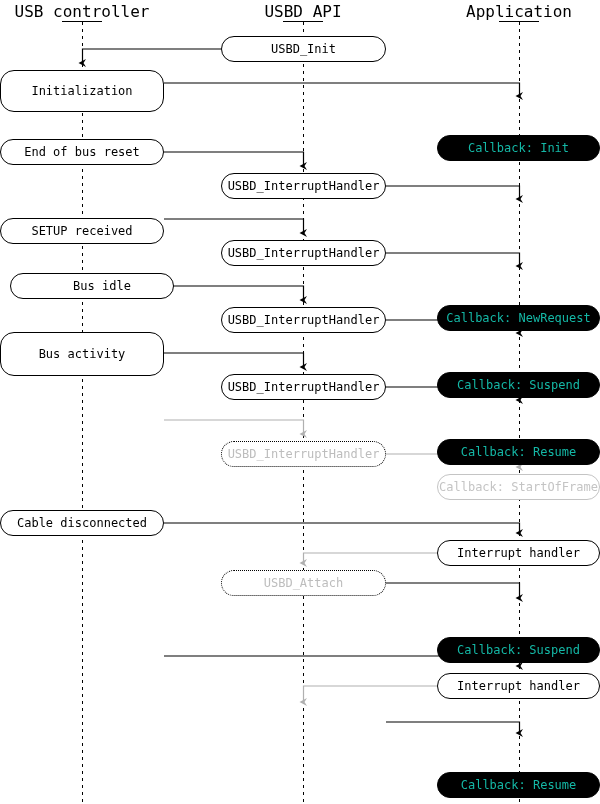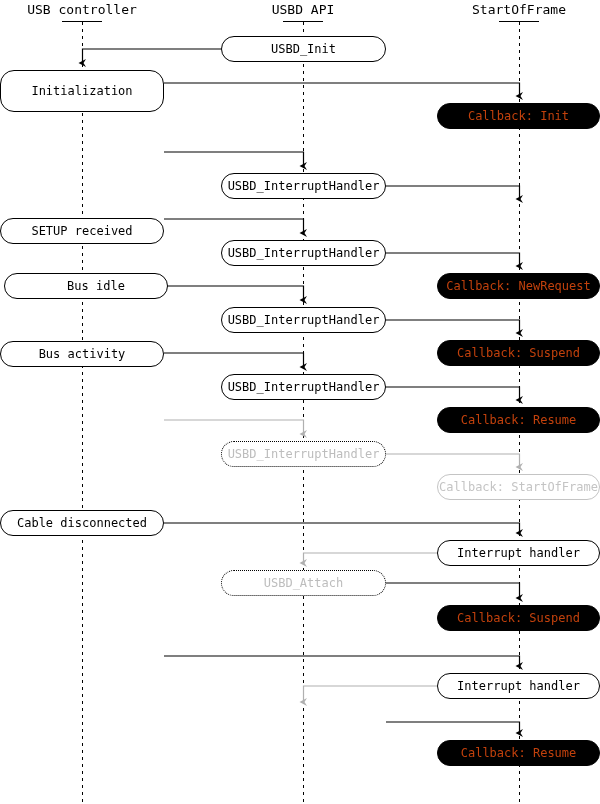--- a/index.html
+++ b/index.html
@@ -19,21 +19,21 @@
   }
   #svg-layer {
     position: absolute;
     left: 0;
     top: 0;
     width: 600px;
     height: 804px;
   }
   .col-header {
     position: absolute;
-    font-size: 13px;
+    font-size: 16px;
     color: #000000;
     text-align: center;
     white-space: nowrap;
     transform: translateX(-50%);
     letter-spacing: 0px;
   }
   .node {
     position: absolute;
     box-sizing: border-box;
     display: flex;
@@ -48,22 +48,23 @@
   .node.solid {
     border: 1px solid #000000;
     background: #ffffff;
     color: #000000;
     border-radius: 14px;
   }
   
   .node.filled {
     border: 1px solid #000000;
     background: #000000;
-    color: #c2410c;
+    color: #14b8a6;
     border-radius: 14px;
+    margin-top: 32px;
   }
   
   .node.dotted {
     border: 1px dotted #000000;
     background: #ffffff;
     color: #bdbdbd;
     border-radius: 14px;
   }
   
   .node.ghost {
@@ -139,33 +140,34 @@
       <path d="M386,454 L519.5,454 L519.5,467" marker-end="url(#arrow-gray)"></path>
 
       <path d="M437,553 L303.5,553 L303.5,563" marker-end="url(#arrow-gray)"></path>
 
       <path d="M437,686 L303.5,686 L303.5,702" marker-end="url(#arrow-gray)"></path>
     </g>
   </svg>
 
   <div class="col-header" style="left:82px; top:2px;">USB controller</div>
   <div class="col-header" style="left:303px; top:2px;">USBD API</div>
-  <div class="col-header" style="left:519px; top:2px;">StartOfFrame</div>
+  <div class="col-header" style="left:519px; top:2px;">Application</div>
 
   <div class="node solid" style="left:221px; top:36px;  width:165px; height:26px;">USBD_Init</div>
   <div class="node solid" style="left:0px;   top:70px;  width:164px; height:42px;">Initialization</div>
   <div class="node filled" style="left:437px; top:103px; width:163px; height:26px;">Callback: Init</div>
+  <div class="node solid" style="left:0px;   top:139px; width:164px; height:26px;">End of bus reset</div>
   <div class="node solid" style="left:221px; top:173px; width:165px; height:26px;">USBD_InterruptHandler</div>
   <div class="node solid" style="left:0px;   top:206px; width:164px; height:26px;margin-top:12px;">SETUP received</div>
   <div class="node solid" style="left:221px; top:240px; width:165px; height:26px;">USBD_InterruptHandler</div>
   <div class="node filled" style="left:437px; top:273px; width:163px; height:26px;">Callback: NewRequest</div>
-  <div class="node solid" style="left:4px;   top:273px; width:164px; height:26px;padding-left:20px;">Bus idle</div>
+  <div class="node solid" style="left:10px;   top:273px; width:164px; height:26px;padding-left:20px;">Bus idle</div>
   <div class="node solid" style="left:221px; top:307px; width:165px; height:26px;">USBD_InterruptHandler</div>
   <div class="node filled" style="left:437px; top:340px; width:163px; height:26px;">Callback: Suspend</div>
-  <div class="node solid" style="left:0px;   top:341px; width:164px; height:26px;">Bus activity</div>
+  <div class="node solid" style="left:0px;   top:332px; width:164px; height:44px;">Bus activity</div>
   <div class="node solid" style="left:221px; top:374px; width:165px; height:26px;">USBD_InterruptHandler</div>
   <div class="node filled" style="left:437px; top:407px; width:163px; height:26px;">Callback: Resume</div>
   <div class="node dotted" style="left:221px; top:441px; width:165px; height:26px;">USBD_InterruptHandler</div>
   <div class="node ghost" style="left:437px; top:474px; width:163px; height:26px;">Callback: StartOfFrame</div>
   <div class="node solid" style="left:0px;   top:510px; width:164px; height:26px;">Cable disconnected</div>
   <div class="node solid" style="left:437px; top:540px; width:163px; height:26px;">Interrupt handler</div>
   <div class="node dotted" style="left:221px; top:570px; width:165px; height:26px;">USBD_Attach</div>
   <div class="node filled" style="left:437px; top:605px; width:163px; height:26px;">Callback: Suspend</div>
   <div class="node solid" style="left:437px; top:673px; width:163px; height:26px;">Interrupt handler</div>
   <div class="node filled" style="left:437px; top:740px; width:163px; height:26px;">Callback: Resume</div>

